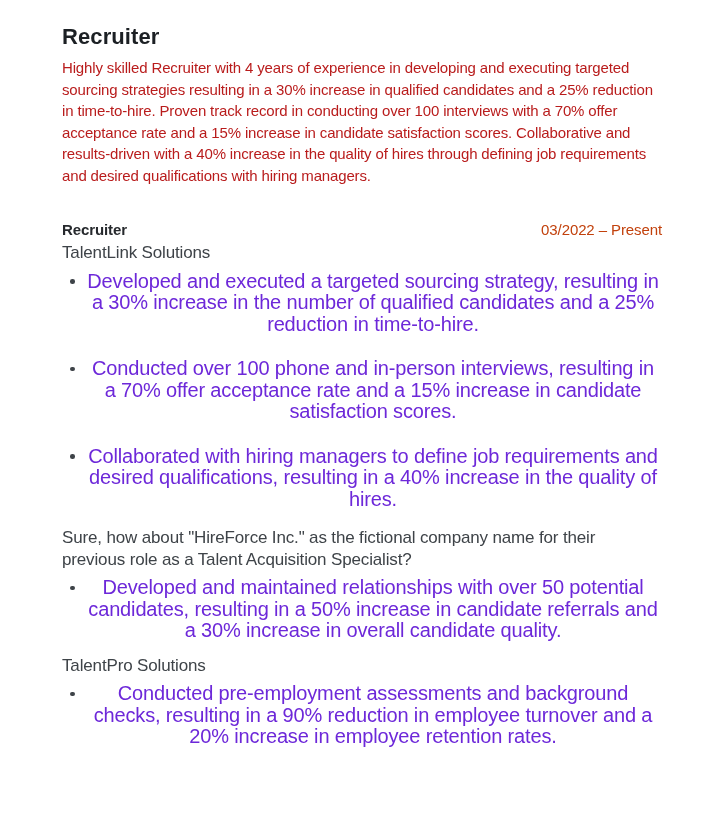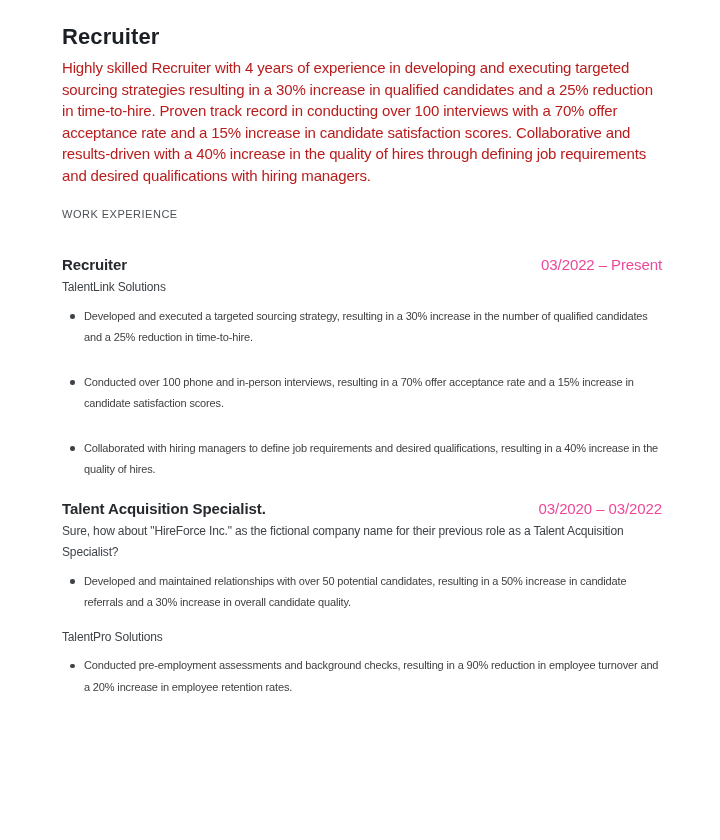--- a/index.html
+++ b/index.html
@@ -54,44 +54,45 @@
   .job-title {
     font-size: 15px;
     font-weight: 700;
     color: #26292d;
     line-height: 21px;
     letter-spacing: -0.1px;
   }
   .job-dates {
     font-size: 15px;
     font-weight: 400;
-    color: #ec4899;
+    color: #c2410c;
     line-height: 21px;
     letter-spacing: -0.1px;
     white-space: nowrap;
   }
   .job-company {
     margin-top: 2px;
-    font-size: 12px;
+    font-size: 17px;
     line-height: 21.5px;
     color: #3e4348;
     letter-spacing: -0.15px;
   }
   ul.bullets {
     list-style: none;
     margin: 7px 0 0 0;
     padding: 0;
   }
   ul.bullets li {
     position: relative;
     padding-left: 22px;
-    font-size: 11px;
+    font-size: 20px;
     line-height: 21.5px;
-    color: #404040;
+    color: #6d28d9;
     letter-spacing: -0.15px;
+    text-align: center;
   }
   ul.bullets li + li {
     margin-top: 23px;
   }
   ul.bullets li::before {
     content: "";
     position: absolute;
     left: 8px;
     top: 8.5px;
     width: 4.5px;
@@ -103,40 +104,35 @@
 </head>
 <body>
 
 <div class="page">
   <div class="content">
 
     <h1 class="page-title">Recruiter</h1>
 
     <div class="summary">Highly skilled Recruiter with 4 years of experience in developing and executing targeted sourcing strategies resulting in a 30% increase in qualified candidates and a 25% reduction in time-to-hire. Proven track record in conducting over 100 interviews with a 70% offer acceptance rate and a 15% increase in candidate satisfaction scores. Collaborative and results-driven with a 40% increase in the quality of hires through defining job requirements and desired qualifications with hiring managers.</div>
 
-    <div class="section-label">WORK EXPERIENCE</div>
 
     <div class="job job-1">
       <div class="job-header">
         <span class="job-title">Recruiter</span>
         <span class="job-dates">03/2022 – Present</span>
       </div>
       <div class="job-company">TalentLink Solutions</div>
       <ul class="bullets">
         <li>Developed and executed a targeted sourcing strategy, resulting in a 30% increase in the number of qualified candidates and a 25% reduction in time-to-hire.</li>
         <li>Conducted over 100 phone and in-person interviews, resulting in a 70% offer acceptance rate and a 15% increase in candidate satisfaction scores.</li>
         <li>Collaborated with hiring managers to define job requirements and desired qualifications, resulting in a 40% increase in the quality of hires.</li>
       </ul>
     </div>
 
     <div class="job job-2">
-      <div class="job-header">
-        <span class="job-title">Talent Acquisition Specialist.</span>
-        <span class="job-dates">03/2020 – 03/2022</span>
-      </div>
       <div class="job-company">Sure, how about "HireForce Inc." as the fictional company name for their previous role as a Talent Acquisition Specialist?</div>
       <ul class="bullets">
         <li>Developed and maintained relationships with over 50 potential candidates, resulting in a 50% increase in candidate referrals and a 30% increase in overall candidate quality.</li>
       </ul>
     </div>
 
     <div class="job job-3">
       <div class="job-company">TalentPro Solutions</div>
       <ul class="bullets">
         <li>Conducted pre-employment assessments and background checks, resulting in a 90% reduction in employee turnover and a 20% increase in employee retention rates.</li>

